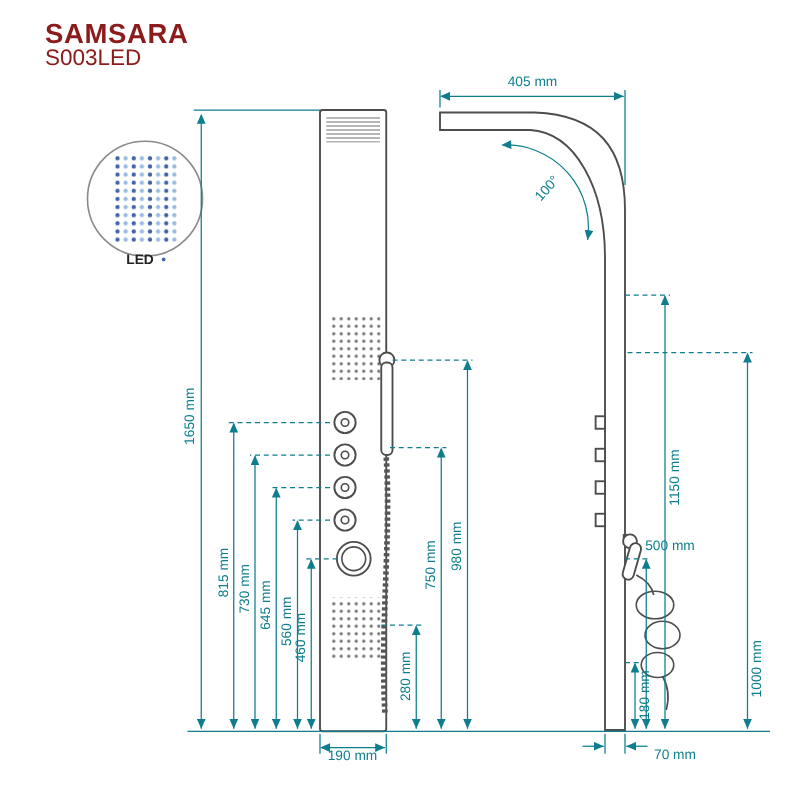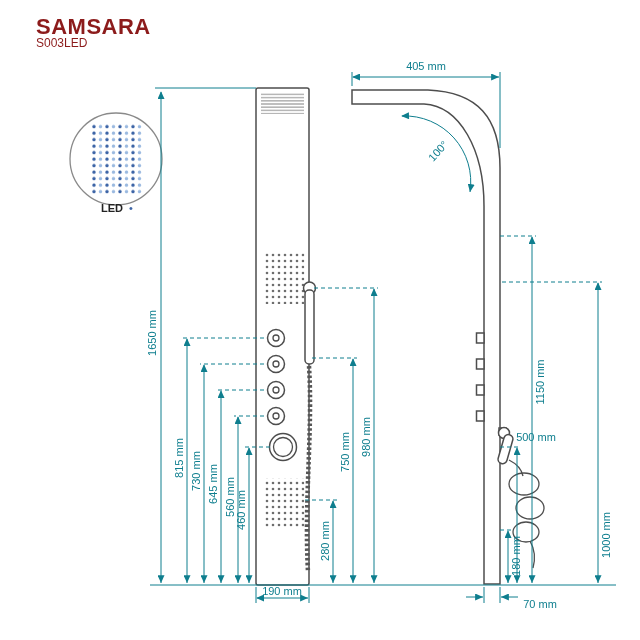--- a/index.html
+++ b/index.html
@@ -2,21 +2,21 @@
 <html><head>
 <meta charset="utf-8">
 <style>
   html,body{margin:0;padding:0;background:#ffffff;}
   .page{position:relative;width:640px;height:640px;background:#ffffff;overflow:hidden;
         font-family:"Liberation Sans",sans-serif;}
   .drawing{position:absolute;left:0;top:0;width:640px;height:640px;}
   
   .title{position:absolute;left:36px;top:14px;font-size:22px;font-weight:bold;
          color:#8c1b1b;letter-spacing:0.5px;}
-  .model{position:absolute;left:36px;top:36px;font-size:12px;color:#8c1b1b;}
+  .model{position:absolute;left:36px;top:36px;font-size:18px;color:#8c1b1b;}
   .brand{position:absolute;right:34px;top:16px;display:flex;align-items:center;gap:6px;}
   .brand-name{font-size:23px;font-weight:bold;color:#9e2121;letter-spacing:0.5px;line-height:1;}
   .brand-reg{font-size:10px;color:#9e2121;position:relative;top:-8px;}
   
   .dlbl{position:absolute;font-size:11px;color:#0e7e8e;white-space:nowrap;
         transform:translate(-50%,-50%);}
   .rot{transform:translate(-50%,-50%) rotate(-90deg);}
   .rotA{transform:translate(-50%,-50%) rotate(-48deg);}
   .led-lbl{position:absolute;font-size:11px;font-weight:bold;color:#222222;
            transform:translate(-50%,-50%);text-align:right;}
@@ -163,21 +163,21 @@
 
   <span class="dlbl rot" style="left:152px;top:333px">1650 mm</span>
   <span class="dlbl rot" style="left:179px;top:458px">815 mm</span>
   <span class="dlbl rot" style="left:196px;top:471px">730 mm</span>
   <span class="dlbl rot" style="left:213px;top:484px">645 mm</span>
   <span class="dlbl rot" style="left:230px;top:497px">560 mm</span>
   <span class="dlbl rot" style="left:241px;top:510px">460 mm</span>
   <span class="dlbl rot" style="left:325px;top:541px">280 mm</span>
   <span class="dlbl rot" style="left:345px;top:452px">750 mm</span>
   <span class="dlbl rot" style="left:366px;top:437px">980 mm</span>
-  <span class="dlbl" style="left:282px;top:591px">190 mm</span>
+  <span class="dlbl" style="left:282px;top:605px">190 mm</span>
   <span class="dlbl" style="left:426px;top:66px">405 mm</span>
   <span class="dlbl rotA" style="left:438px;top:151px">100°</span>
   <span class="dlbl rot" style="left:540px;top:382px">1150 mm</span>
   <span class="dlbl" style="left:536px;top:437px">500 mm</span>
   <span class="dlbl rot" style="left:516px;top:556px">180 mm</span>
   <span class="dlbl rot" style="left:606px;top:535px">1000 mm</span>
   <span class="dlbl" style="left:540px;top:604px">70 mm</span>
 
   <span class="led-lbl" style="left:112px;top:208px">LED</span>
   <span class="led-dot" style="left:131px;top:208px">•</span>

